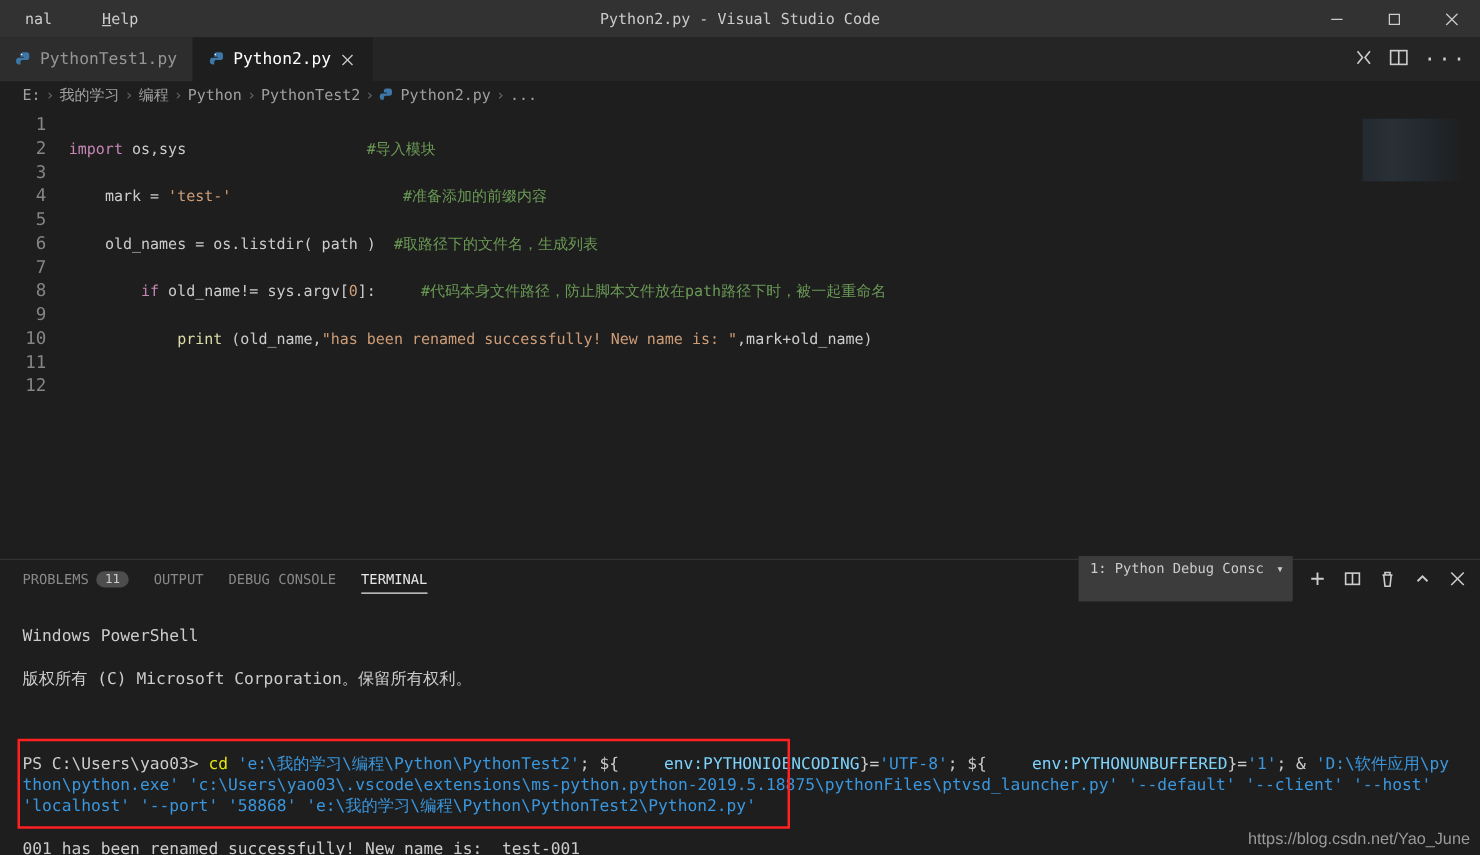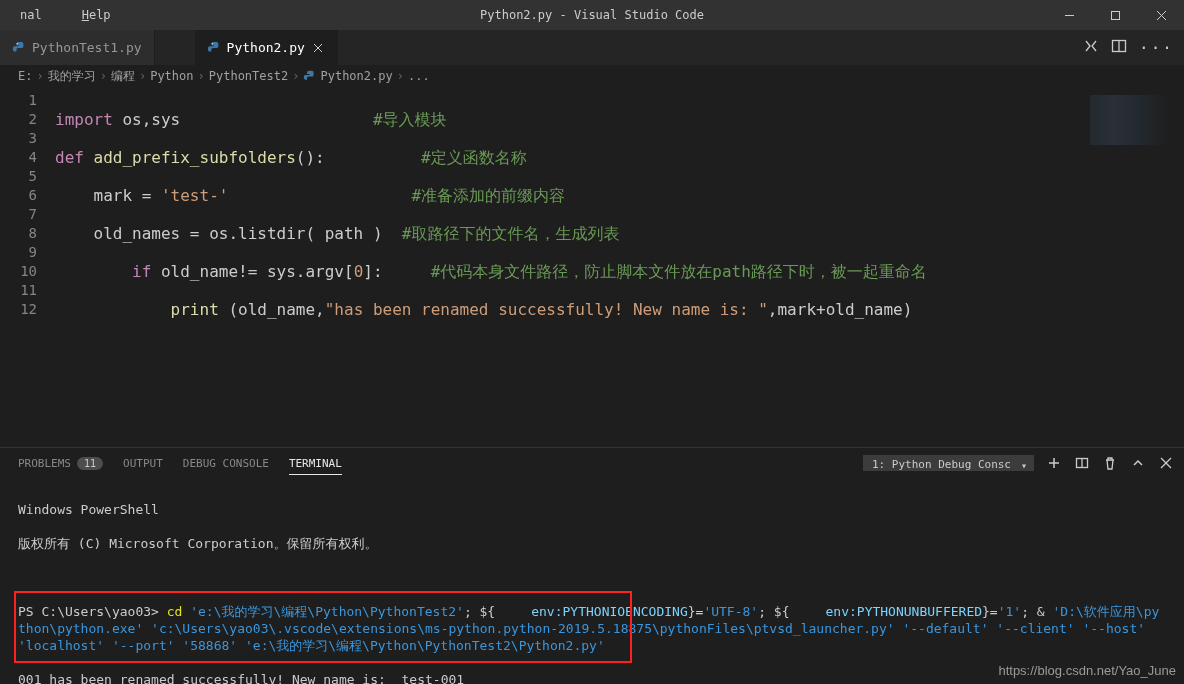--- a/index.html
+++ b/index.html
@@ -32,21 +32,20 @@
 }
 .win-btn { width: 46px; height: 30px; display:flex; align-items:center; justify-content:center; cursor:pointer; }
 .win-btn svg { stroke:#ccc; }
 
 .tabbar {
   height: 35px;
   background: #252526;
   display: flex;
   align-items: stretch;
   position: relative;
-  gap: 40px;
 }
 .tab {
   display:flex; align-items:center;
   padding:0 12px;
   background:#2d2d2d;
   color:#969696;
   font-size:13px;
   border-right:1px solid #1e1e1e;
   gap:6px;
   cursor:pointer;
@@ -90,21 +89,21 @@
   padding-top:4px;
   font-family: Consolas, monospace;
   font-size:14px;
   color:#858585;
   line-height:19px;
 }
 .code {
   flex:1;
   padding-top:4px;
   font-family: Consolas, monospace;
-  font-size:16px;
+  font-size:12px;
   line-height:19px;
   white-space:pre;
   overflow:hidden;
 }
 .minimap {
   position:absolute; right:14px; top:8px;
   width:80px; height:50px;
   background:linear-gradient(90deg,#2a3a4a 0%,#3a4a5a 30%,#2a3a4a 60%,transparent 100%);
   opacity:0.4;
 }
@@ -139,21 +138,21 @@
   border-radius:10px; padding:1px 7px; font-size:10px;
 }
 .panel-actions {
   position:absolute; right:10px; top:0;
   height:30px;
   display:flex; align-items:center; gap:12px;
 }
 .panel-select {
   background:#3c3c3c; border:1px solid #3c3c3c;
   color:#ccc; font-size:11px; padding:2px 22px 2px 8px;
-  height:16px;
+  height:36px;
   position:relative;
 }
 .panel-select .caret { position:absolute; right:6px; top:4px; font-size:10px; }
 .picon { width:16px;height:16px; display:flex;align-items:center;justify-content:center; cursor:pointer;}
 .picon svg { stroke:#ccc; }
 
 .terminal {
   padding:6px 18px;
   font-family: Consolas, monospace;
   font-size:13px;
@@ -266,21 +265,20 @@
       <div>6</div>
       <div>7</div>
       <div>8</div>
       <div>9</div>
       <div>10</div>
       <div>11</div>
       <div>12</div>
   </div>
   <div class="code">
 <div><span class="kw">import</span><span> os,sys</span>                    <span class="cmt">#导入模块</span></div>
-<div><span class="kw">def</span><span class="fn"> add_prefix_subfolders</span><span>():</span>          <span class="cmt">#定义函数名称</span></div>
 <div>    <span>mark = </span><span class="str">'test-'</span>                   <span class="cmt">#准备添加的前缀内容</span></div>
 <div>    <span>old_names = os.listdir( path )</span>  <span class="cmt">#取路径下的文件名，生成列表</span></div>
 <div>        <span class="kw">if</span><span> old_name!= sys.argv[</span><span class="str">0</span><span>]:</span>     <span class="cmt">#代码本身文件路径，防止脚本文件放在path路径下时，被一起重命名</span></div>
 <div>            <span class="fn">print</span><span> (old_name,</span><span class="str">"has been renamed successfully! New name is: "</span><span>,mark+old_name)</span></div>
 <div> </div>
 
 
 
   </div>
   <div class="minimap"></div>

